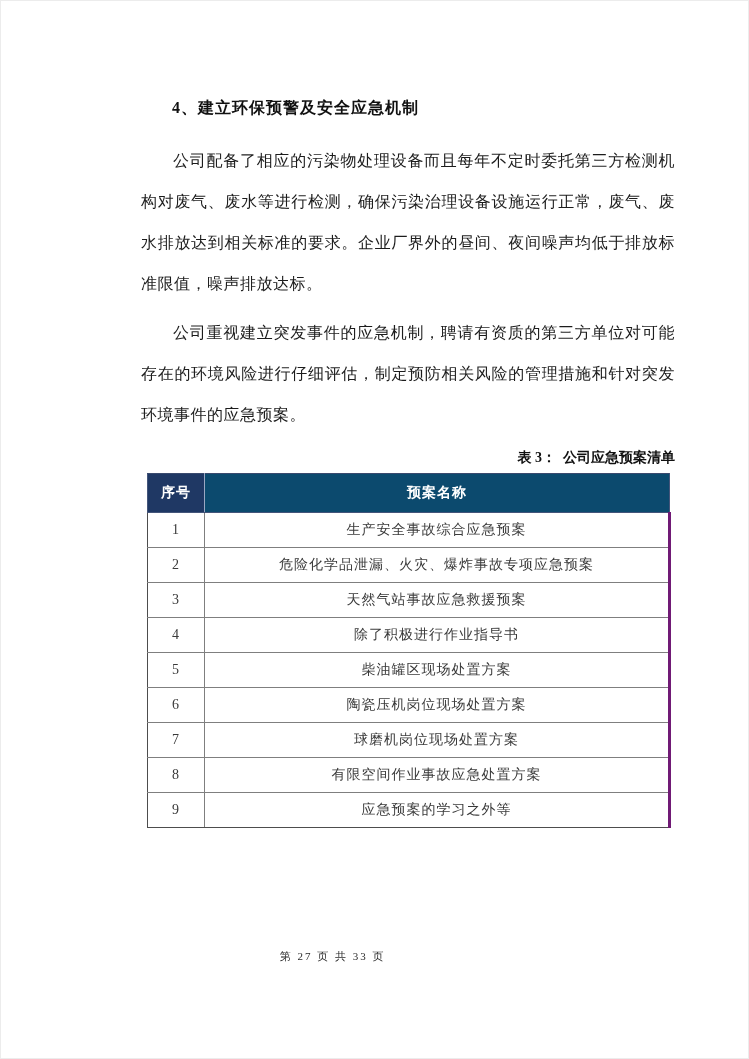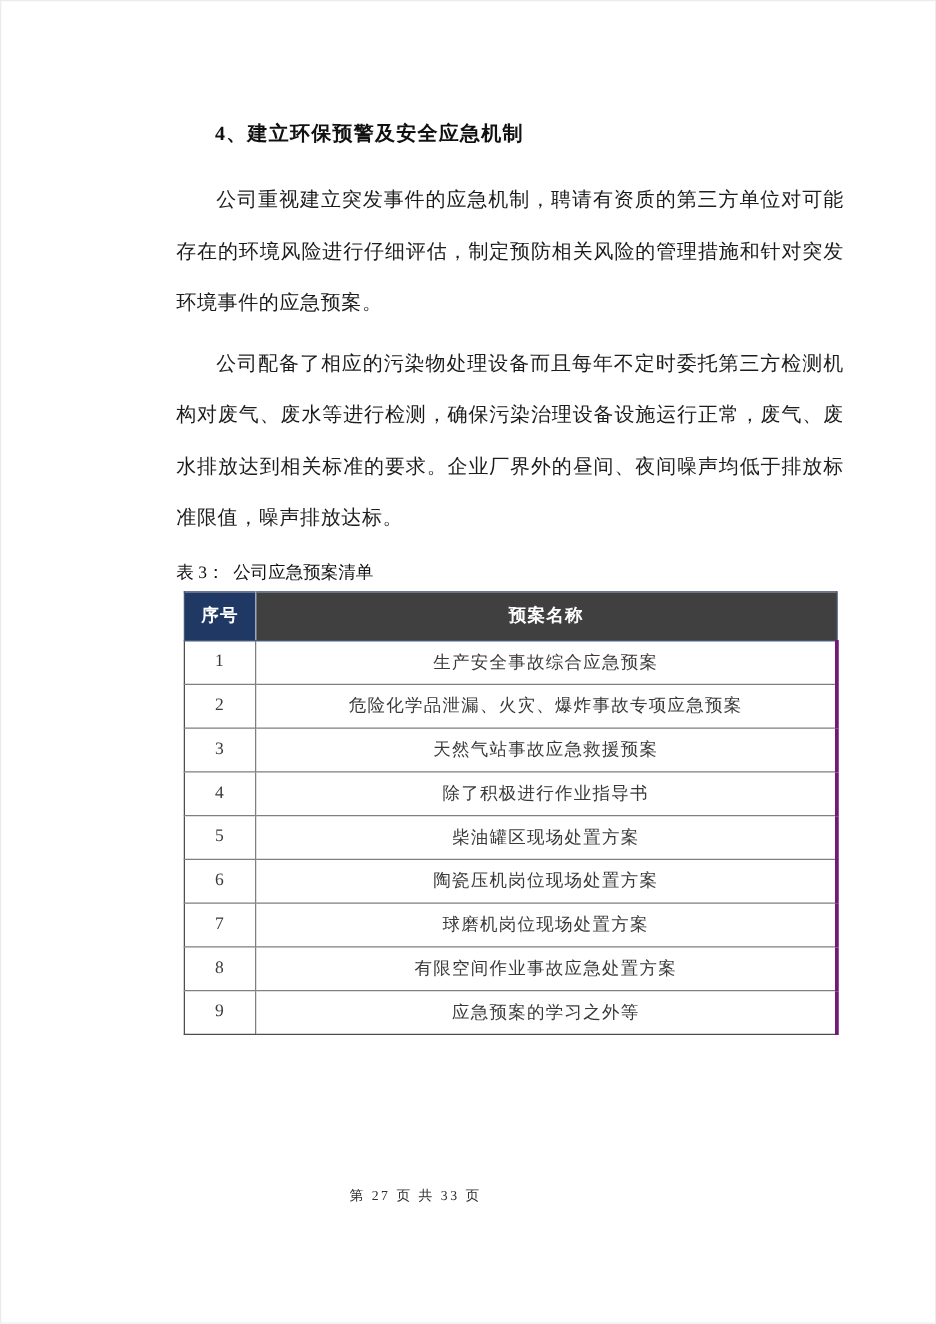--- a/index.html
+++ b/index.html
@@ -40,23 +40,23 @@
     text-align: justify;
     text-indent: 2em;
     letter-spacing: 0.5px;
     color: #1c1c1c;
   }
   .doc-paragraph + .doc-paragraph {
     margin-top: 8px;
   }
   .table-caption {
     margin: 14px 0 6px 0;
-    text-align: left;
+    text-align: right;
     font-size: 14px;
-    font-weight: normal;
+    font-weight: bold;
     color: #111111;
     white-space: pre;
   }
   .plan-table {
     width: 524px;
     margin-left: 6px;
     border-collapse: collapse;
     table-layout: fixed;
     font-size: 14px;
     padding-left: 12px;
@@ -104,34 +104,34 @@
   }
 </style>
 </head>
 <body>
 
 <div class="page">
   <div class="content">
 
     <h2 class="doc-heading">4、建立环保预警及安全应急机制</h2>
 
+    <p class="doc-paragraph">公司配备了相应的污染物处理设备而且每年不定时委托第三方检测机构对废气、废水等进行检测，确保污染治理设备设施运行正常，废气、废水排放达到相关标准的要求。企业厂界外的昼间、夜间噪声均低于排放标准限值，噪声排放达标。</p>
     <p class="doc-paragraph">公司重视建立突发事件的应急机制，聘请有资质的第三方单位对可能存在的环境风险进行仔细评估，制定预防相关风险的管理措施和针对突发环境事件的应急预案。</p>
-    <p class="doc-paragraph">公司配备了相应的污染物处理设备而且每年不定时委托第三方检测机构对废气、废水等进行检测，确保污染治理设备设施运行正常，废气、废水排放达到相关标准的要求。企业厂界外的昼间、夜间噪声均低于排放标准限值，噪声排放达标。</p>
 
     <div class="table-caption">表 3：  公司应急预案清单</div>
 
     <table class="plan-table">
       <colgroup>
           <col class="col-num">
           <col>
         </colgroup>
       <thead>
         <tr>
           <th style="background: rgb(31, 56, 100);">序号</th>
-          <th style="background: #404040;">预案名称</th>
+          <th style="background: #0c4a6e;">预案名称</th>
         </tr>
       </thead>
       <tbody>
         <tr>
           <td>1</td>
           <td>生产安全事故综合应急预案</td>
         </tr>
         <tr>
           <td>2</td>
           <td>危险化学品泄漏、火灾、爆炸事故专项应急预案</td>

